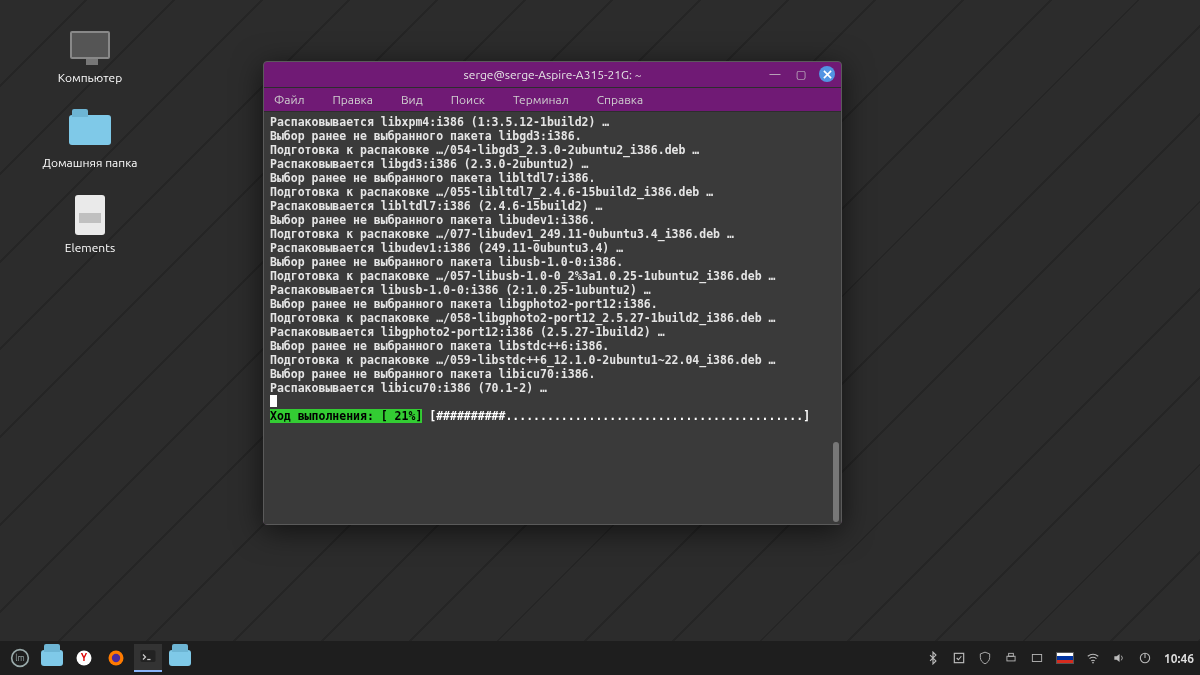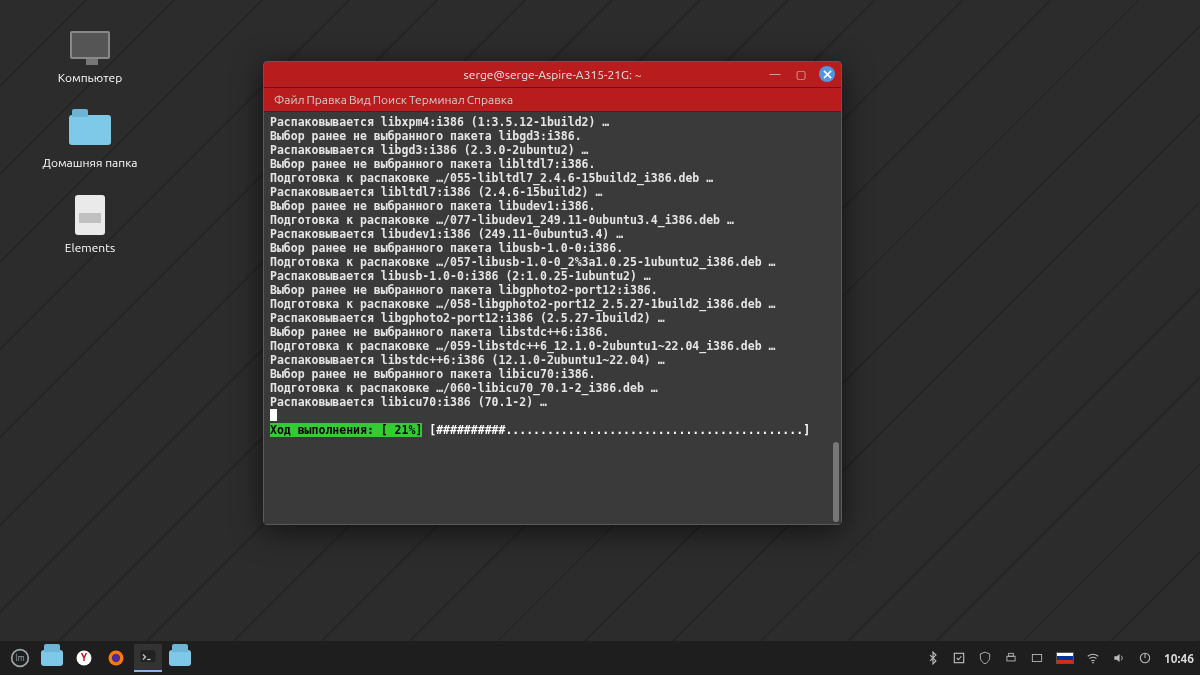--- a/index.html
+++ b/index.html
@@ -60,21 +60,21 @@
 .drive-shape::after {
   content: ""; position: absolute; top: 18px; left: 4px; right: 4px;
   height: 10px; background: #c0c0c0;
 }
 
 
 .terminal {
   position: absolute;
   left: 263px; top: 61px;
   width: 579px; height: 464px;
-  background: #b91c1c;
+  background: #701a75;
   border: 1px solid #5a5a5a;
   border-radius: 4px;
   box-shadow: 0 6px 30px rgba(0,0,0,.6);
   display: flex; flex-direction: column;
 }
 .titlebar {
   height: 26px;
   display: flex; align-items: center; justify-content: center;
   color: #e6e6e6; font-size: 12px;
   position: relative;
@@ -91,21 +91,21 @@
   cursor: pointer;
 }
 .titlebar .ctrl.close {
   background: #5294e2;
   border-radius: 50%;
   color: #fff;
   font-size: 11px;
 }
 .menubar {
   height: 24px;
-  display: flex; gap: 2px;
+  display: flex; gap: 28px;
   padding: 0 10px;
   align-items: center;
   font-size: 12px;
   color: #d0d0d0;
   border-bottom: 1px solid #2d2d2d;
 }
 .menubar span { cursor: pointer; }
 .term-body {
   flex: 1;
   background: #3a3a3a;
@@ -207,38 +207,37 @@
     <span>Правка</span>
     <span>Вид</span>
     <span>Поиск</span>
     <span>Терминал</span>
     <span>Справка</span>
   </div>
   <div class="term-body">
     <div id="term-lines">
         <div class="term-line">Распаковывается libxpm4:i386 (1:3.5.12-1build2) …</div>
         <div class="term-line">Выбор ранее не выбранного пакета libgd3:i386.</div>
+        <div class="term-line">Подготовка к распаковке …/054-libgd3_2.3.0-2ubuntu2_i386.deb …</div>
         <div class="term-line">Распаковывается libgd3:i386 (2.3.0-2ubuntu2) …</div>
         <div class="term-line">Выбор ранее не выбранного пакета libltdl7:i386.</div>
         <div class="term-line">Подготовка к распаковке …/055-libltdl7_2.4.6-15build2_i386.deb …</div>
         <div class="term-line">Распаковывается libltdl7:i386 (2.4.6-15build2) …</div>
         <div class="term-line">Выбор ранее не выбранного пакета libudev1:i386.</div>
         <div class="term-line">Подготовка к распаковке …/077-libudev1_249.11-0ubuntu3.4_i386.deb …</div>
         <div class="term-line">Распаковывается libudev1:i386 (249.11-0ubuntu3.4) …</div>
         <div class="term-line">Выбор ранее не выбранного пакета libusb-1.0-0:i386.</div>
         <div class="term-line">Подготовка к распаковке …/057-libusb-1.0-0_2%3a1.0.25-1ubuntu2_i386.deb …</div>
         <div class="term-line">Распаковывается libusb-1.0-0:i386 (2:1.0.25-1ubuntu2) …</div>
         <div class="term-line">Выбор ранее не выбранного пакета libgphoto2-port12:i386.</div>
         <div class="term-line">Подготовка к распаковке …/058-libgphoto2-port12_2.5.27-1build2_i386.deb …</div>
         <div class="term-line">Распаковывается libgphoto2-port12:i386 (2.5.27-1build2) …</div>
         <div class="term-line">Выбор ранее не выбранного пакета libstdc++6:i386.</div>
         <div class="term-line">Подготовка к распаковке …/059-libstdc++6_12.1.0-2ubuntu1~22.04_i386.deb …</div>
-        <div class="term-line">Распаковывается libstdc++6:i386 (12.1.0-2ubuntu1~22.04) …</div>
         <div class="term-line">Выбор ранее не выбранного пакета libicu70:i386.</div>
-        <div class="term-line">Подготовка к распаковке …/060-libicu70_70.1-2_i386.deb …</div>
         <div class="term-line">Распаковывается libicu70:i386 (70.1-2) …</div>
       </div>
     <div class="term-line"><span class="cursor-block"></span></div>
     <div class="term-line progress-line"><span class="label-inv">Ход выполнения: [ 21%]</span><span> [##########...........................................]</span></div>
     <div class="term-scroll">
       <div class="term-scroll-thumb"></div>
     </div>
   </div>
 </div>
 

